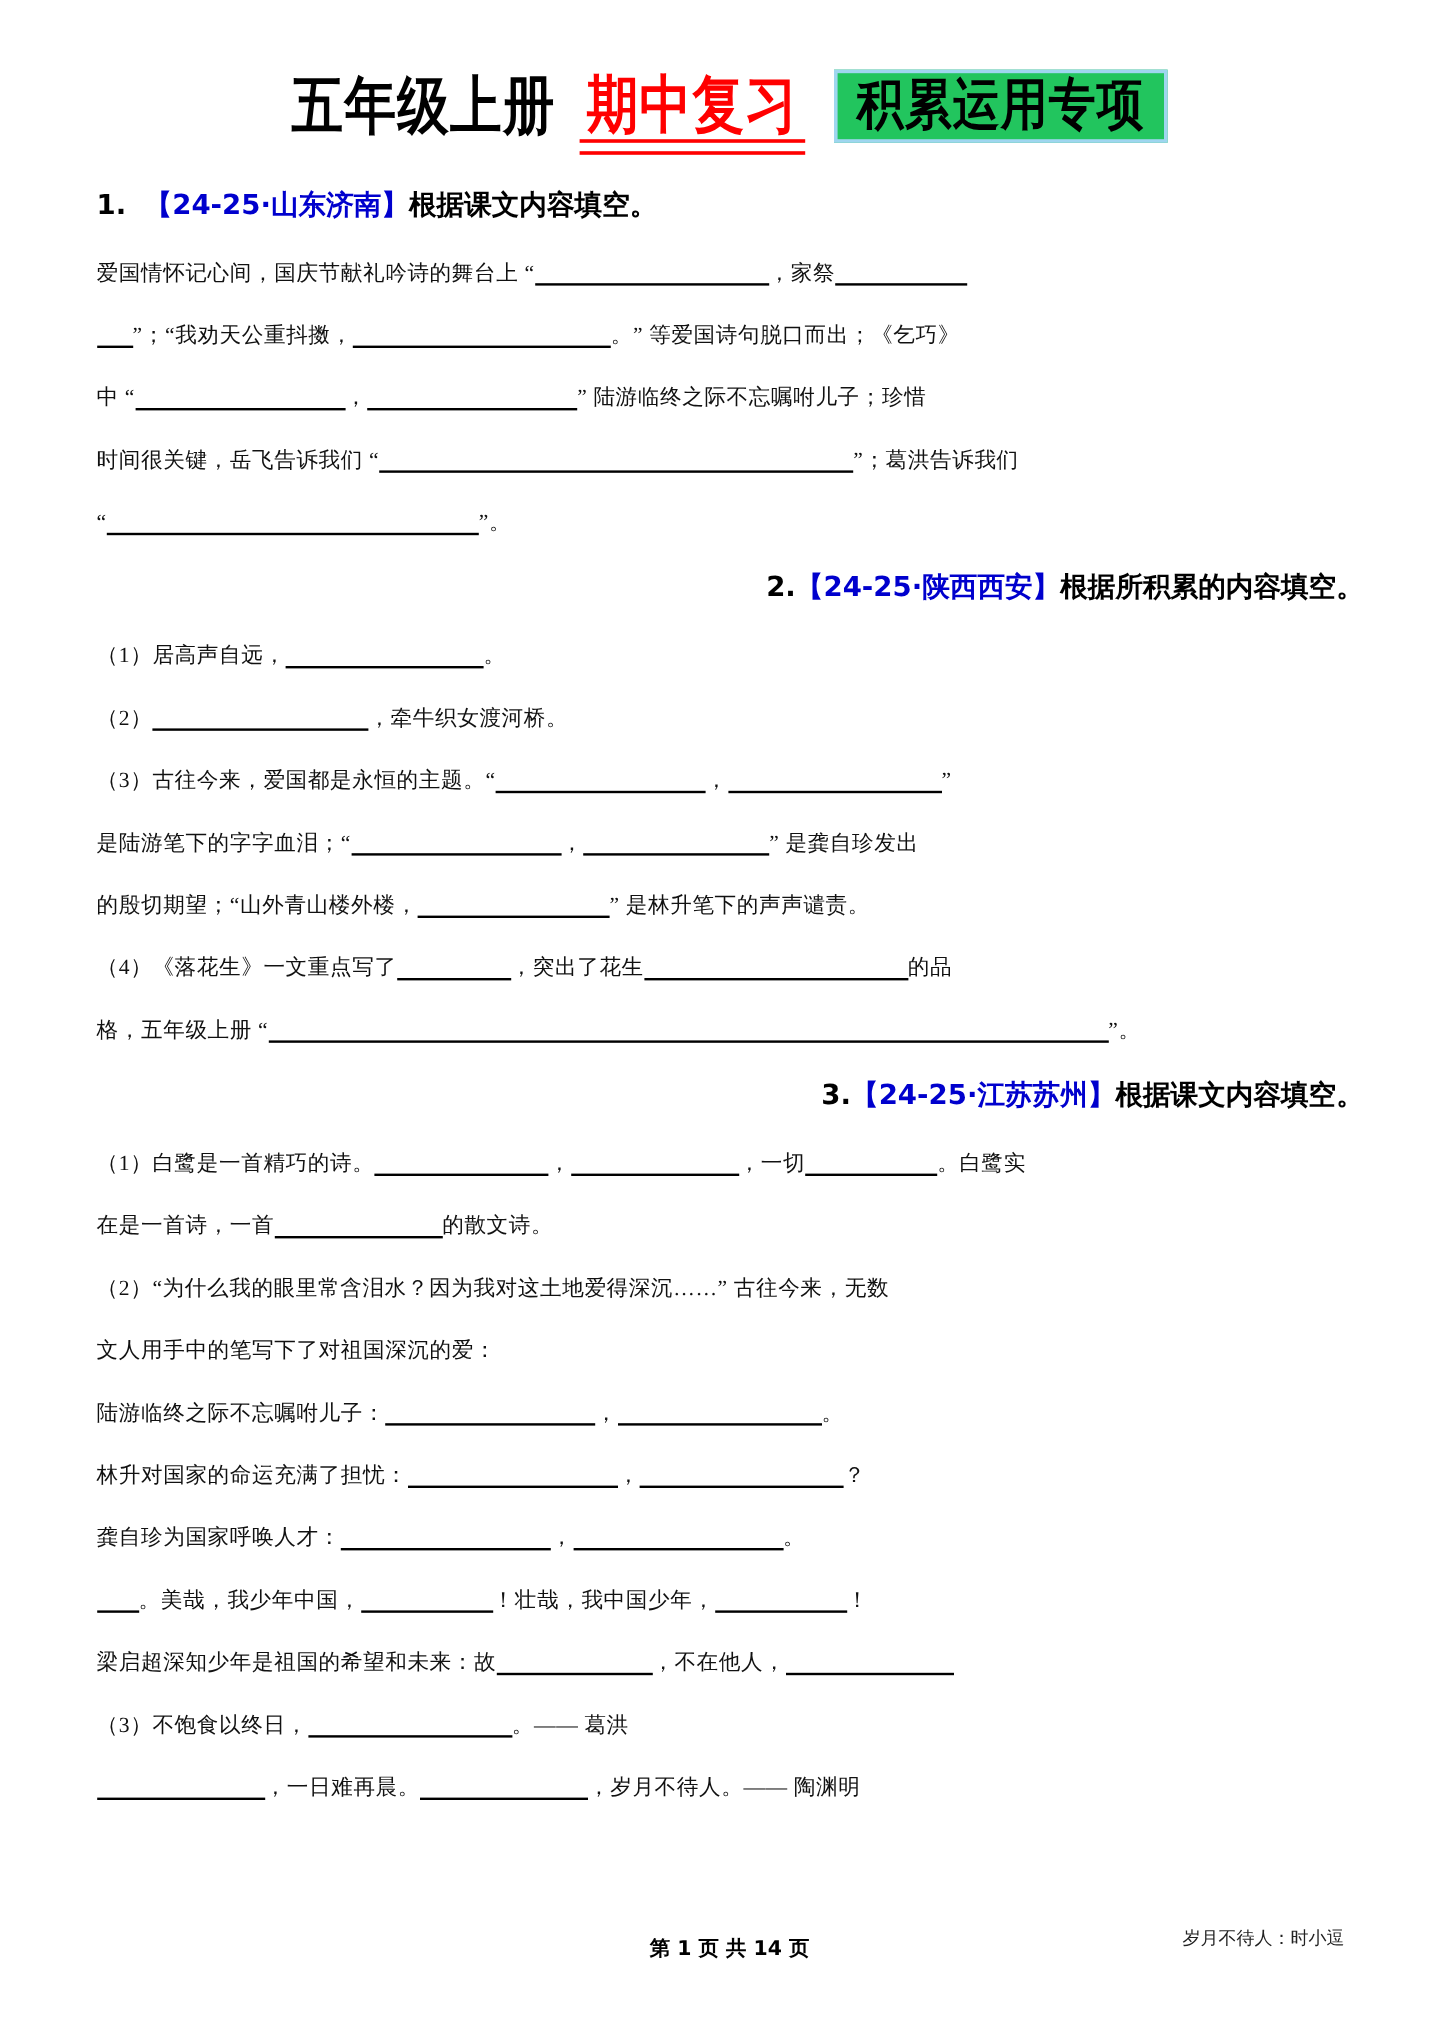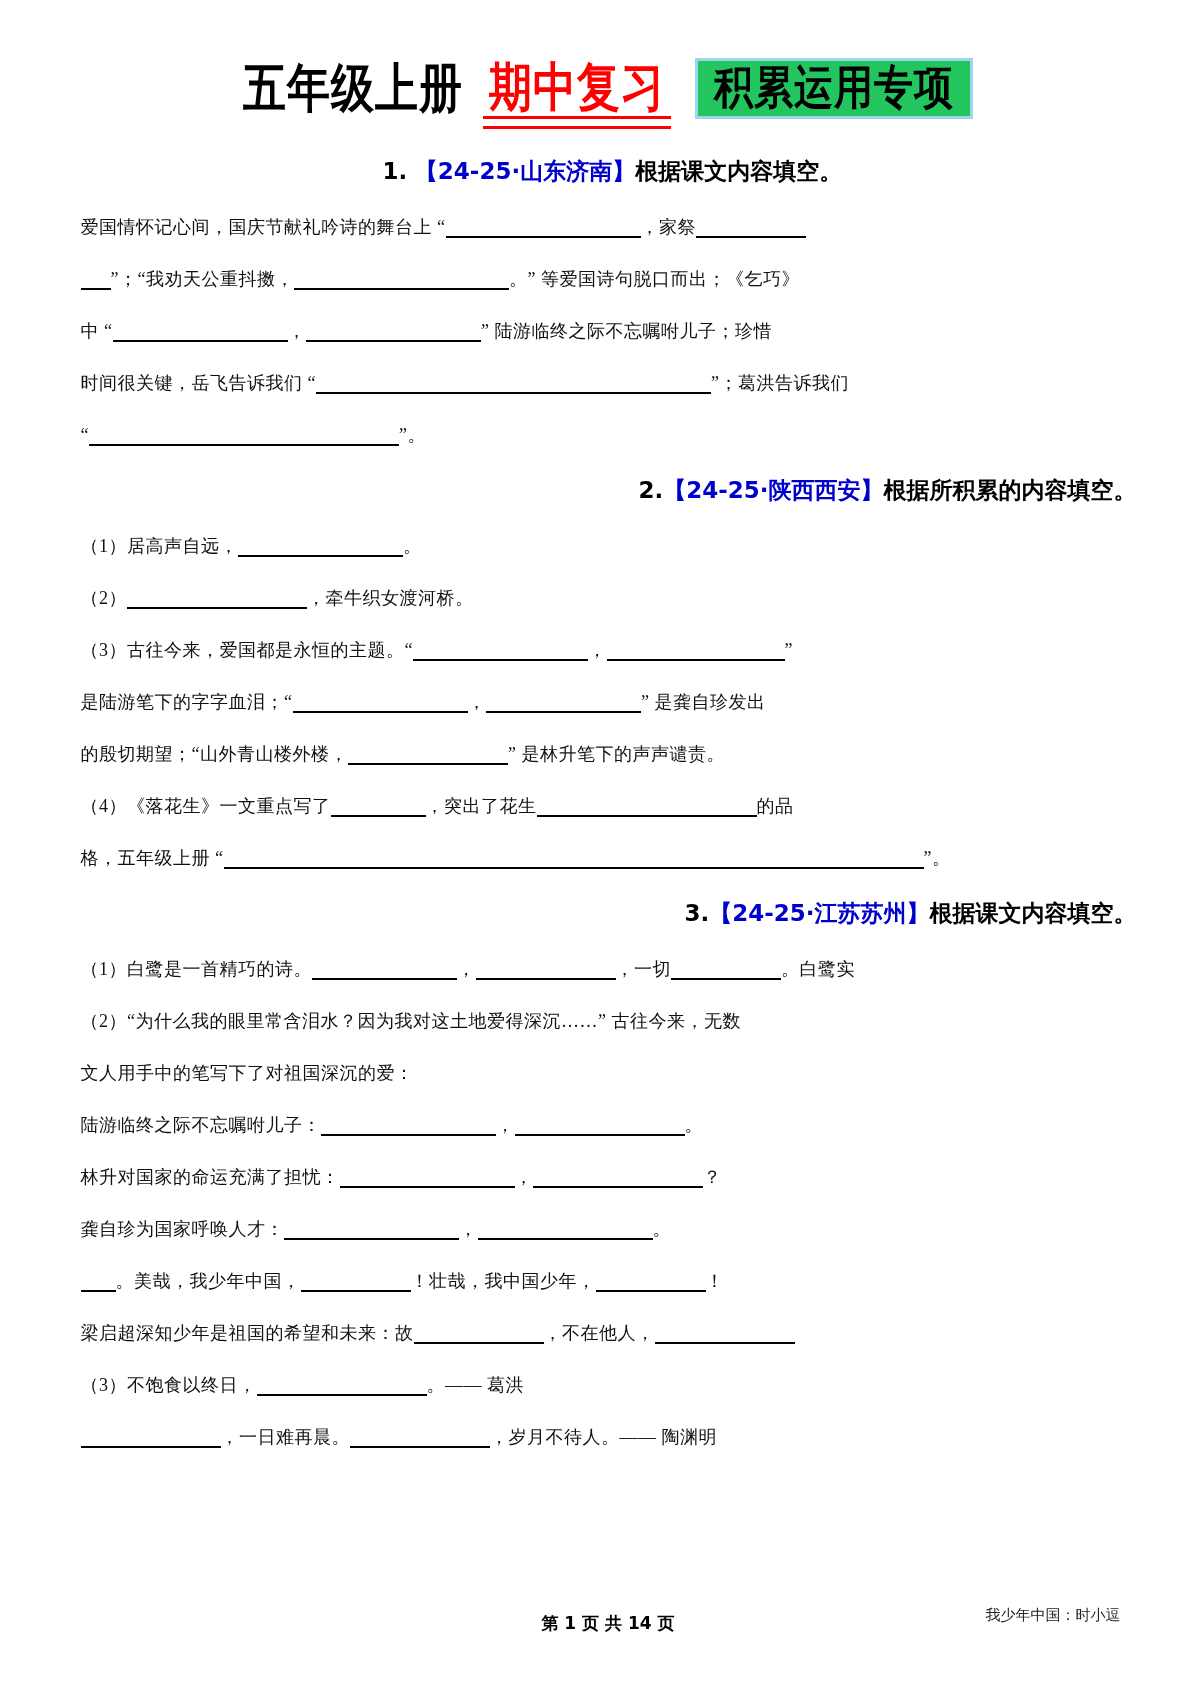--- a/index.html
+++ b/index.html
@@ -159,49 +159,50 @@
       <span class="dbl-underline"></span>
     </span>
     <span class="title-box">
       <span class="title-box-text">积累运用专项</span>
     </span>
   </div>
 
   <div class="content">
     <div id="questions-root">
         <div style="margin-bottom: 6px;">
-          <div class="qhead" style="margin-top: 0px; margin-bottom: 18px; text-align: center;"><span class="qnum">1.</span><span class="qtag">【24-25·山东济南】</span><span>根据课文内容填空。</span></div>
+          <div class="qhead" style="margin-top: 0px; margin-bottom: 18px;"><span class="qnum">1.</span><span class="qtag">【24-25·山东济南】</span><span>根据课文内容填空。</span></div>
           <div class="para"><span>爱国情怀记心间，国庆节献礼吟诗的舞台上 “</span><span class="blank" style="width: 195px;"></span><span>，家祭</span><span class="blank" style="width: 110px;"></span></div>
           <div class="para"><span class="blank" style="width: 30px;"></span><span>”；“我劝天公重抖擞，</span><span class="blank" style="width: 215px;"></span><span>。” 等爱国诗句脱口而出；《乞巧》</span></div>
           <div class="para"><span>中 “</span><span class="blank" style="width: 175px;"></span><span>，</span><span class="blank" style="width: 175px;"></span><span>” 陆游临终之际不忘嘱咐儿子；珍惜</span></div>
           <div class="para"><span>时间很关键，岳飞告诉我们 “</span><span class="blank" style="width: 395px;"></span><span>”；葛洪告诉我们</span></div>
           <div class="para"><span> “</span><span class="blank" style="width: 310px;"></span><span>”。</span></div>
         </div>
         <div style="margin-bottom: 6px;">
           <div class="qhead" style="margin-top: 18px; margin-bottom: 18px; text-align: right;"><span class="qnum">2.</span><span class="qtag">【24-25·陕西西安】</span><span>根据所积累的内容填空。</span></div>
           <div class="para"><span>（1）居高声自远，</span><span class="blank" style="width: 165px;"></span><span>。</span></div>
           <div class="para"><span>（2）</span><span class="blank" style="width: 180px;"></span><span>，牵牛织女渡河桥。</span></div>
           <div class="para"><span>（3）古往今来，爱国都是永恒的主题。“</span><span class="blank" style="width: 175px;"></span><span>，</span><span class="blank" style="width: 178px;"></span><span>”</span></div>
           <div class="para"><span>是陆游笔下的字字血泪；“</span><span class="blank" style="width: 175px;"></span><span>，</span><span class="blank" style="width: 155px;"></span><span>” 是龚自珍发出</span></div>
           <div class="para"><span>的殷切期望；“山外青山楼外楼，</span><span class="blank" style="width: 160px;"></span><span>” 是林升笔下的声声谴责。</span></div>
           <div class="para"><span>（4）《落花生》一文重点写了</span><span class="blank" style="width: 95px;"></span><span>，突出了花生</span><span class="blank" style="width: 220px;"></span><span>的品</span></div>
           <div class="para"><span>格，五年级上册 “</span><span class="blank" style="width: 700px;"></span><span>”。</span></div>
         </div>
         <div style="margin-bottom: 6px;">
           <div class="qhead" style="margin-top: 18px; margin-bottom: 18px; text-align: right;"><span class="qnum">3.</span><span class="qtag">【24-25·江苏苏州】</span><span>根据课文内容填空。</span></div>
           <div class="para"><span>（1）白鹭是一首精巧的诗。</span><span class="blank" style="width: 145px;"></span><span>，</span><span class="blank" style="width: 140px;"></span><span>，一切</span><span class="blank" style="width: 110px;"></span><span>。白鹭实</span></div>
+          <div class="para"><span>在是一首诗，一首</span><span class="blank" style="width: 140px;"></span><span>的散文诗。</span></div>
           <div class="para"><span>（2）“为什么我的眼里常含泪水？因为我对这土地爱得深沉……” 古往今来，无数</span></div>
           <div class="para"><span>文人用手中的笔写下了对祖国深沉的爱：</span></div>
           <div class="para"><span>陆游临终之际不忘嘱咐儿子：</span><span class="blank" style="width: 175px;"></span><span>，</span><span class="blank" style="width: 170px;"></span><span>。</span></div>
           <div class="para"><span>林升对国家的命运充满了担忧：</span><span class="blank" style="width: 175px;"></span><span>，</span><span class="blank" style="width: 170px;"></span><span>？</span></div>
           <div class="para"><span>龚自珍为国家呼唤人才：</span><span class="blank" style="width: 175px;"></span><span>，</span><span class="blank" style="width: 175px;"></span><span>。</span></div>
           <div class="para"><span class="blank" style="width: 35px;"></span><span>。美哉，我少年中国，</span><span class="blank" style="width: 110px;"></span><span>！壮哉，我中国少年，</span><span class="blank" style="width: 110px;"></span><span>！</span></div>
           <div class="para"><span>梁启超深知少年是祖国的希望和未来：故</span><span class="blank" style="width: 130px;"></span><span>，不在他人，</span><span class="blank" style="width: 140px;"></span><span></span></div>
           <div class="para"><span>（3）不饱食以终日，</span><span class="blank" style="width: 170px;"></span><span>。—— 葛洪</span></div>
           <div class="para"><span class="blank" style="width: 140px;"></span><span>，一日难再晨。</span><span class="blank" style="width: 140px;"></span><span>，岁月不待人。—— 陶渊明</span></div>
         </div>
       </div>
   </div>
 
   <div class="footer-page">第 1 页 共 14 页</div>
-  <div class="footer-credit">我少年中国：时小逗</div>
+  <div class="footer-credit">岁月不待人：时小逗</div>
 
 </div>
 
 </body></html>

